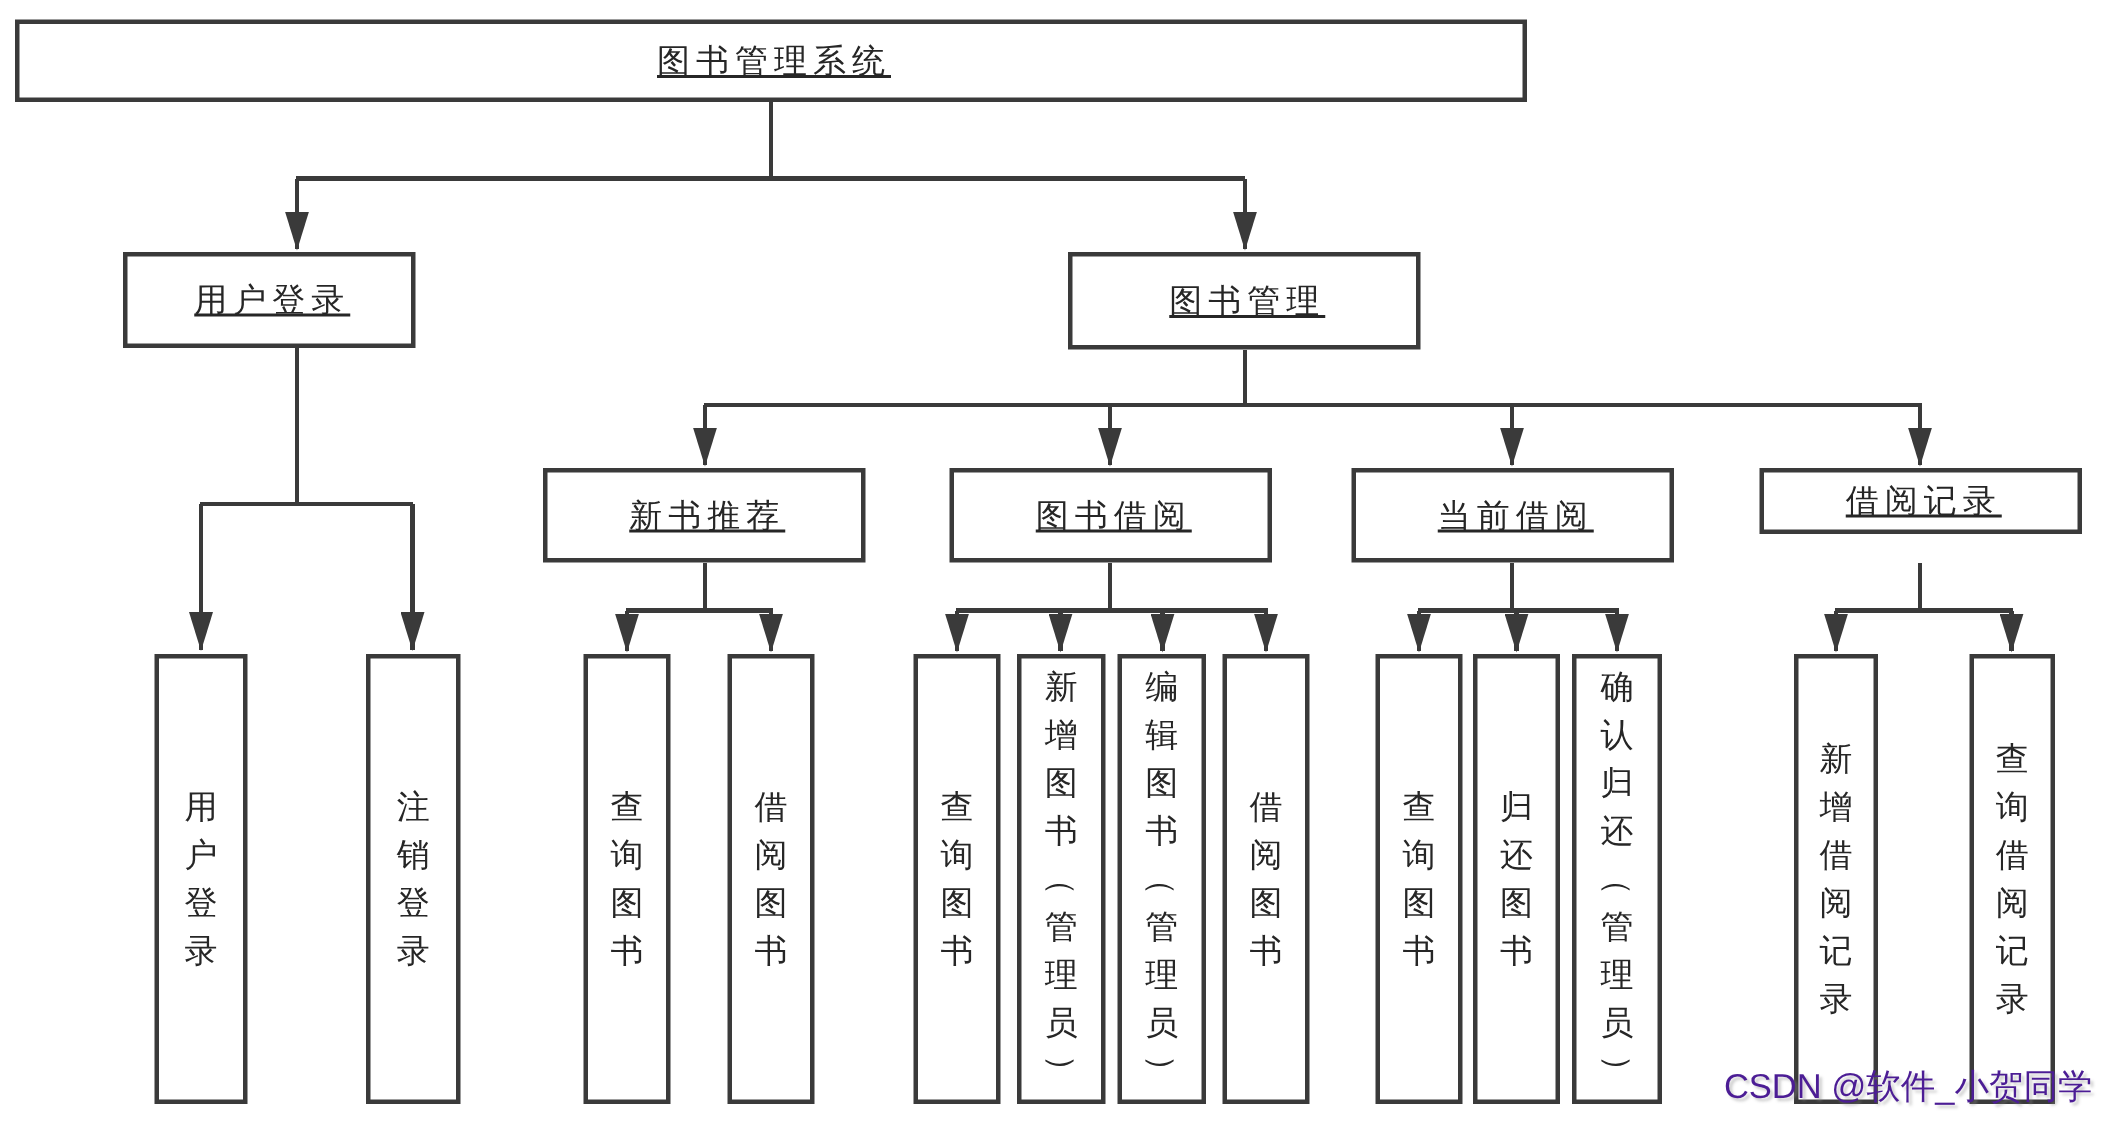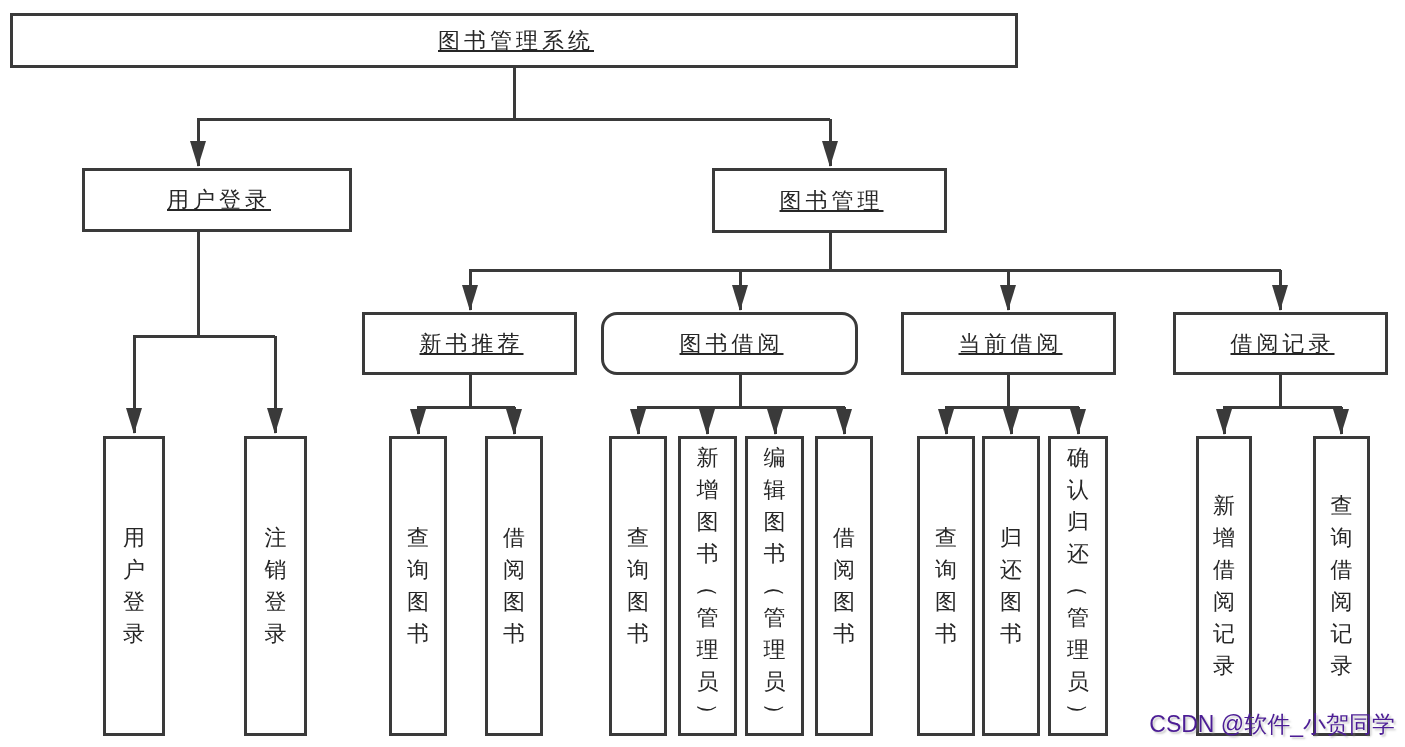--- a/index.html
+++ b/index.html
@@ -66,27 +66,27 @@
       <path d="M1078,407 V434" marker-end="url(#arrow)"></path>
 
       <path d="M1280,375 V407 M1223,407 H1342"></path>
       <path d="M1224,407 V434" marker-end="url(#arrow)"></path>
       <path d="M1341,407 V434" marker-end="url(#arrow)"></path>
     </g>
   </svg>
 
   <div class="box hbox" style="left:10px; top:13px; width:1008px; height:55px;">图书管理系统</div>
 
-  <div class="box hbox" style="left:82px; top:168px; width:270px; height:64px;">用户登录</div>
+  <div class="box hbox" style="left:82px; top:168px; width:195px; height:64px;">用户登录</div>
   <div class="box hbox" style="left:712px; top:168px; width:235px; height:65px;">图书管理</div>
 
   <div class="box hbox" style="left:362px; top:312px; width:215px; height:63px;">新书推荐</div>
-  <div class="box hbox" style="left:601px; top:312px; width:257px; height:63px;border-radius:16px;">图书借阅</div>
+  <div class="box hbox" style="left:633px; top:312px; width:215px; height:63px;">图书借阅</div>
   <div class="box hbox" style="left:901px; top:312px; width:215px; height:63px;">当前借阅</div>
-  <div class="box hbox" style="left:1173px; top:312px; width:215px; height:63px;">借阅记录</div>
+  <div class="box hbox" style="left:1173px; top:312px; width:215px; height:44px;">借阅记录</div>
 
   <div class="box vbox" style="left:103px; top:436px; width:62px; height:300px;">
       <span>用</span>
       <span>户</span>
       <span>登</span>
       <span>录</span>
     </div>
   <div class="box vbox" style="left:244px; top:436px; width:63px; height:300px;">
       <span>注</span>
       <span>销</span>

